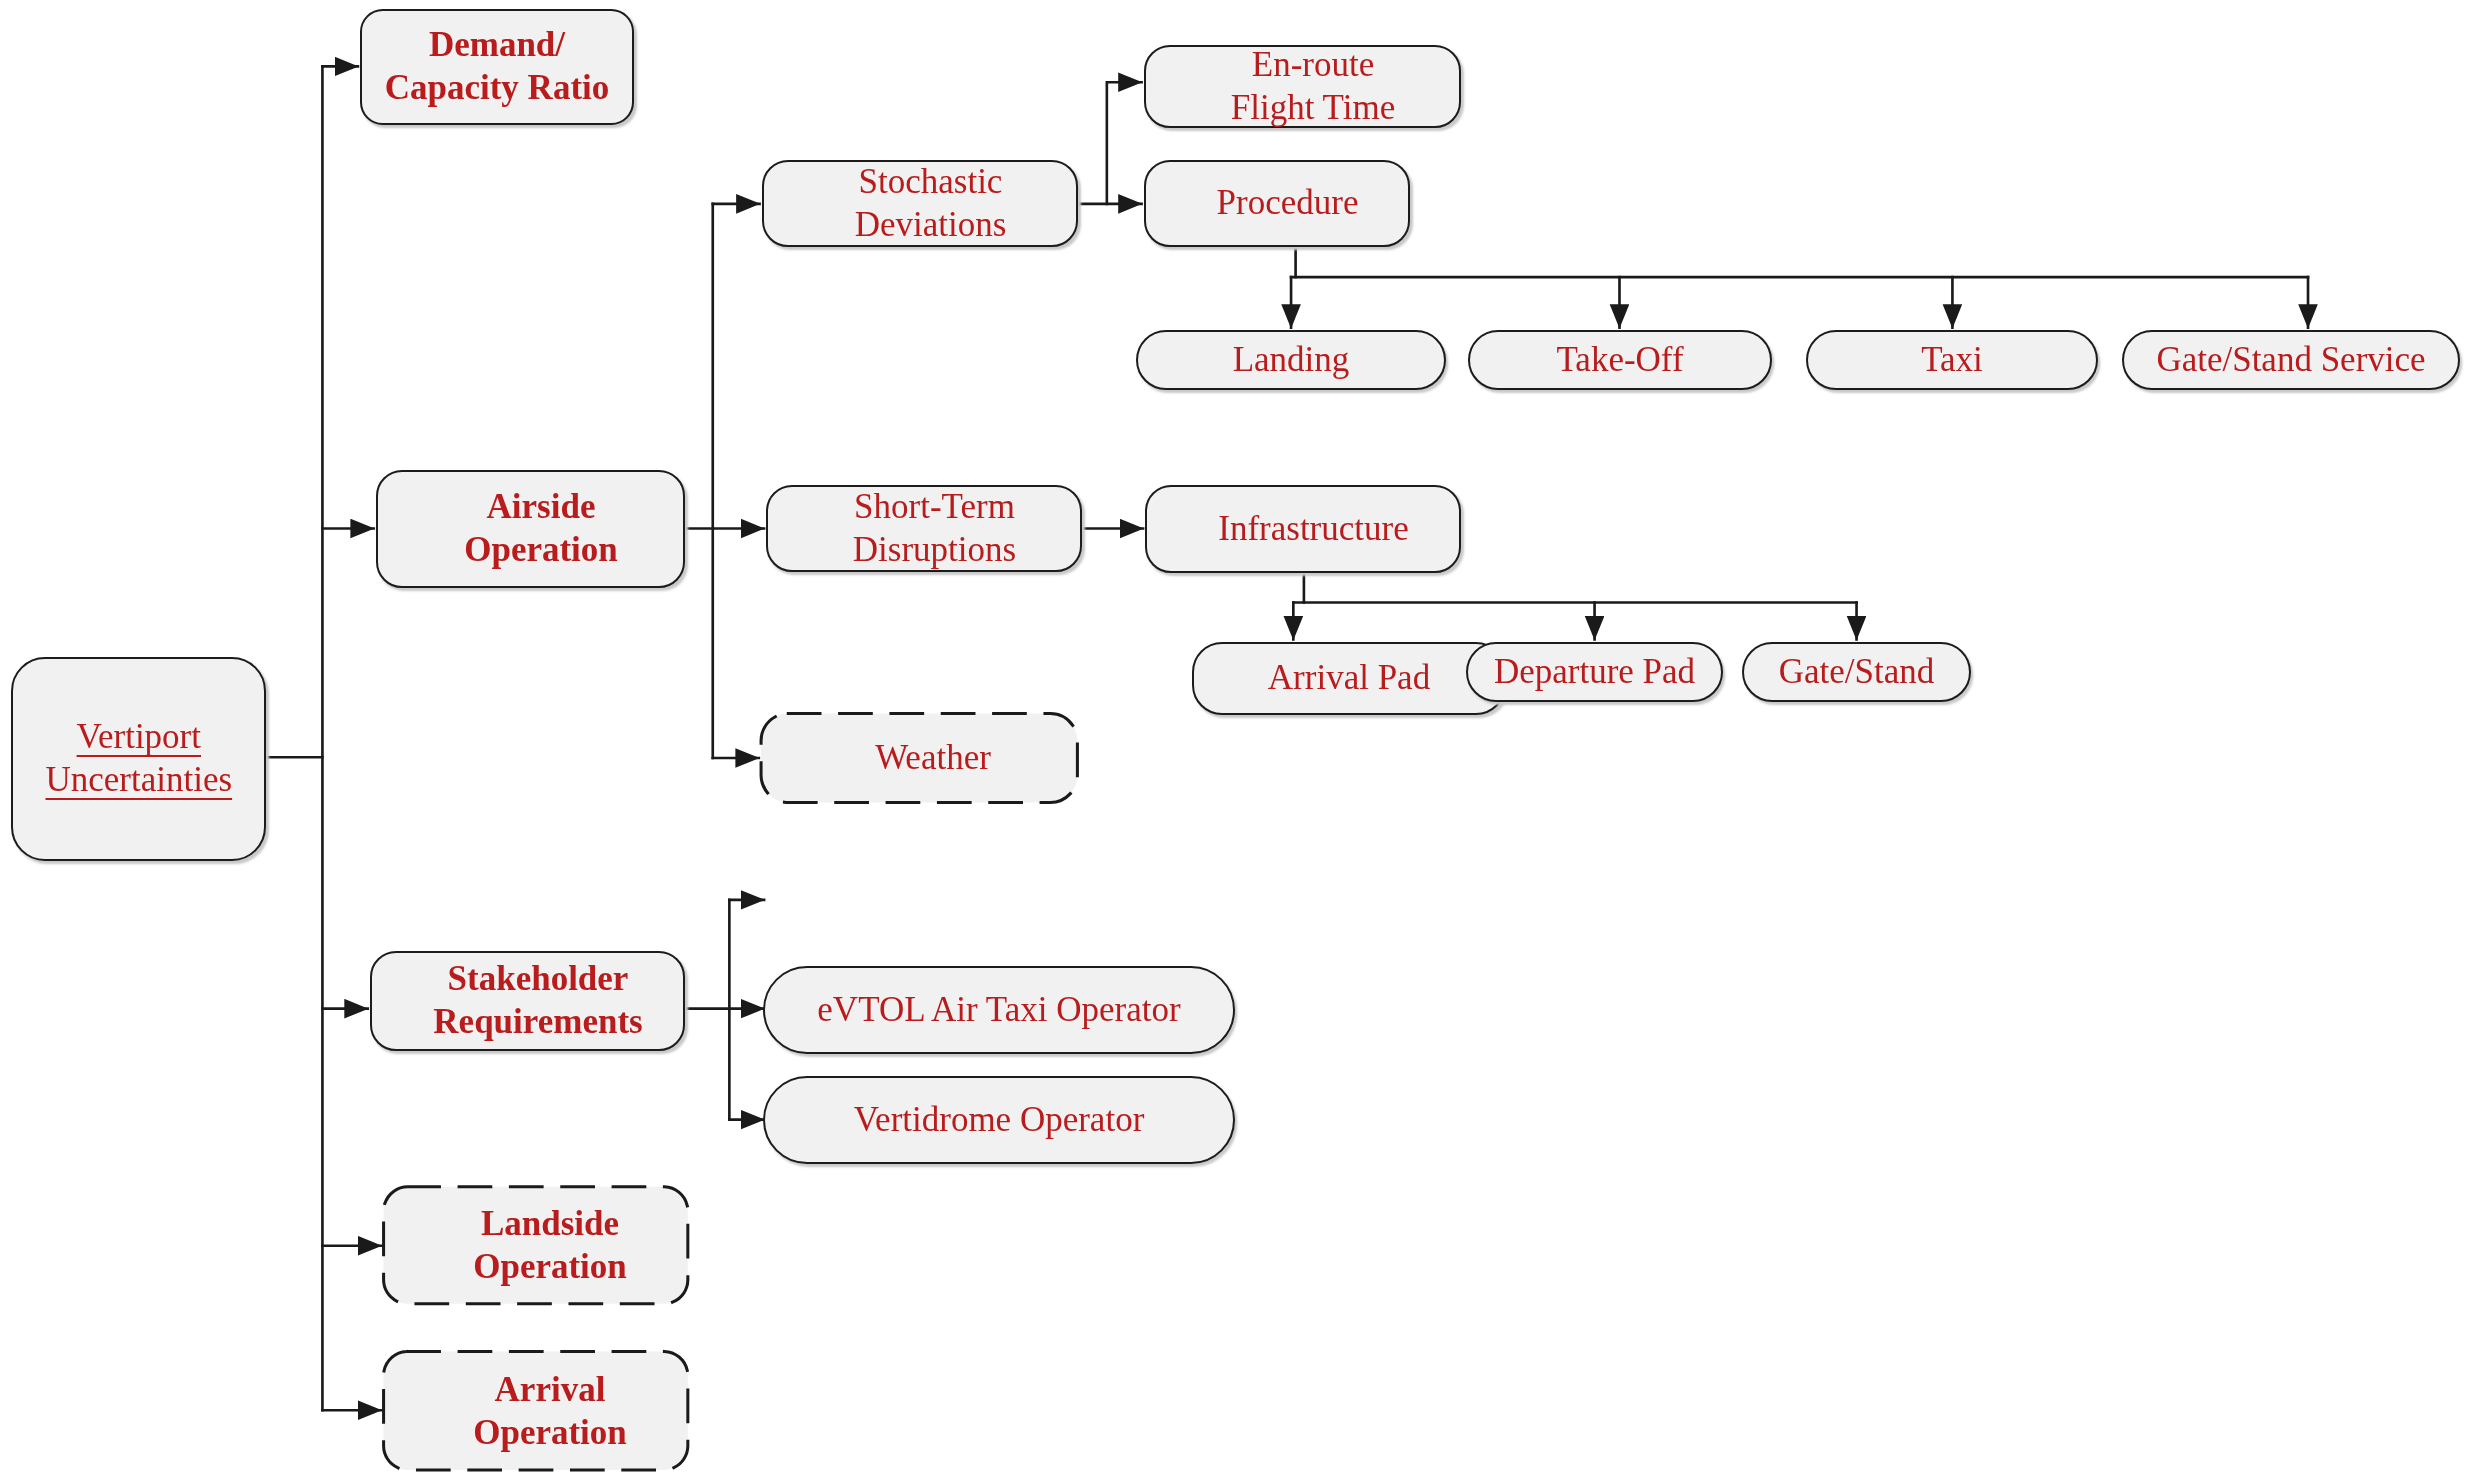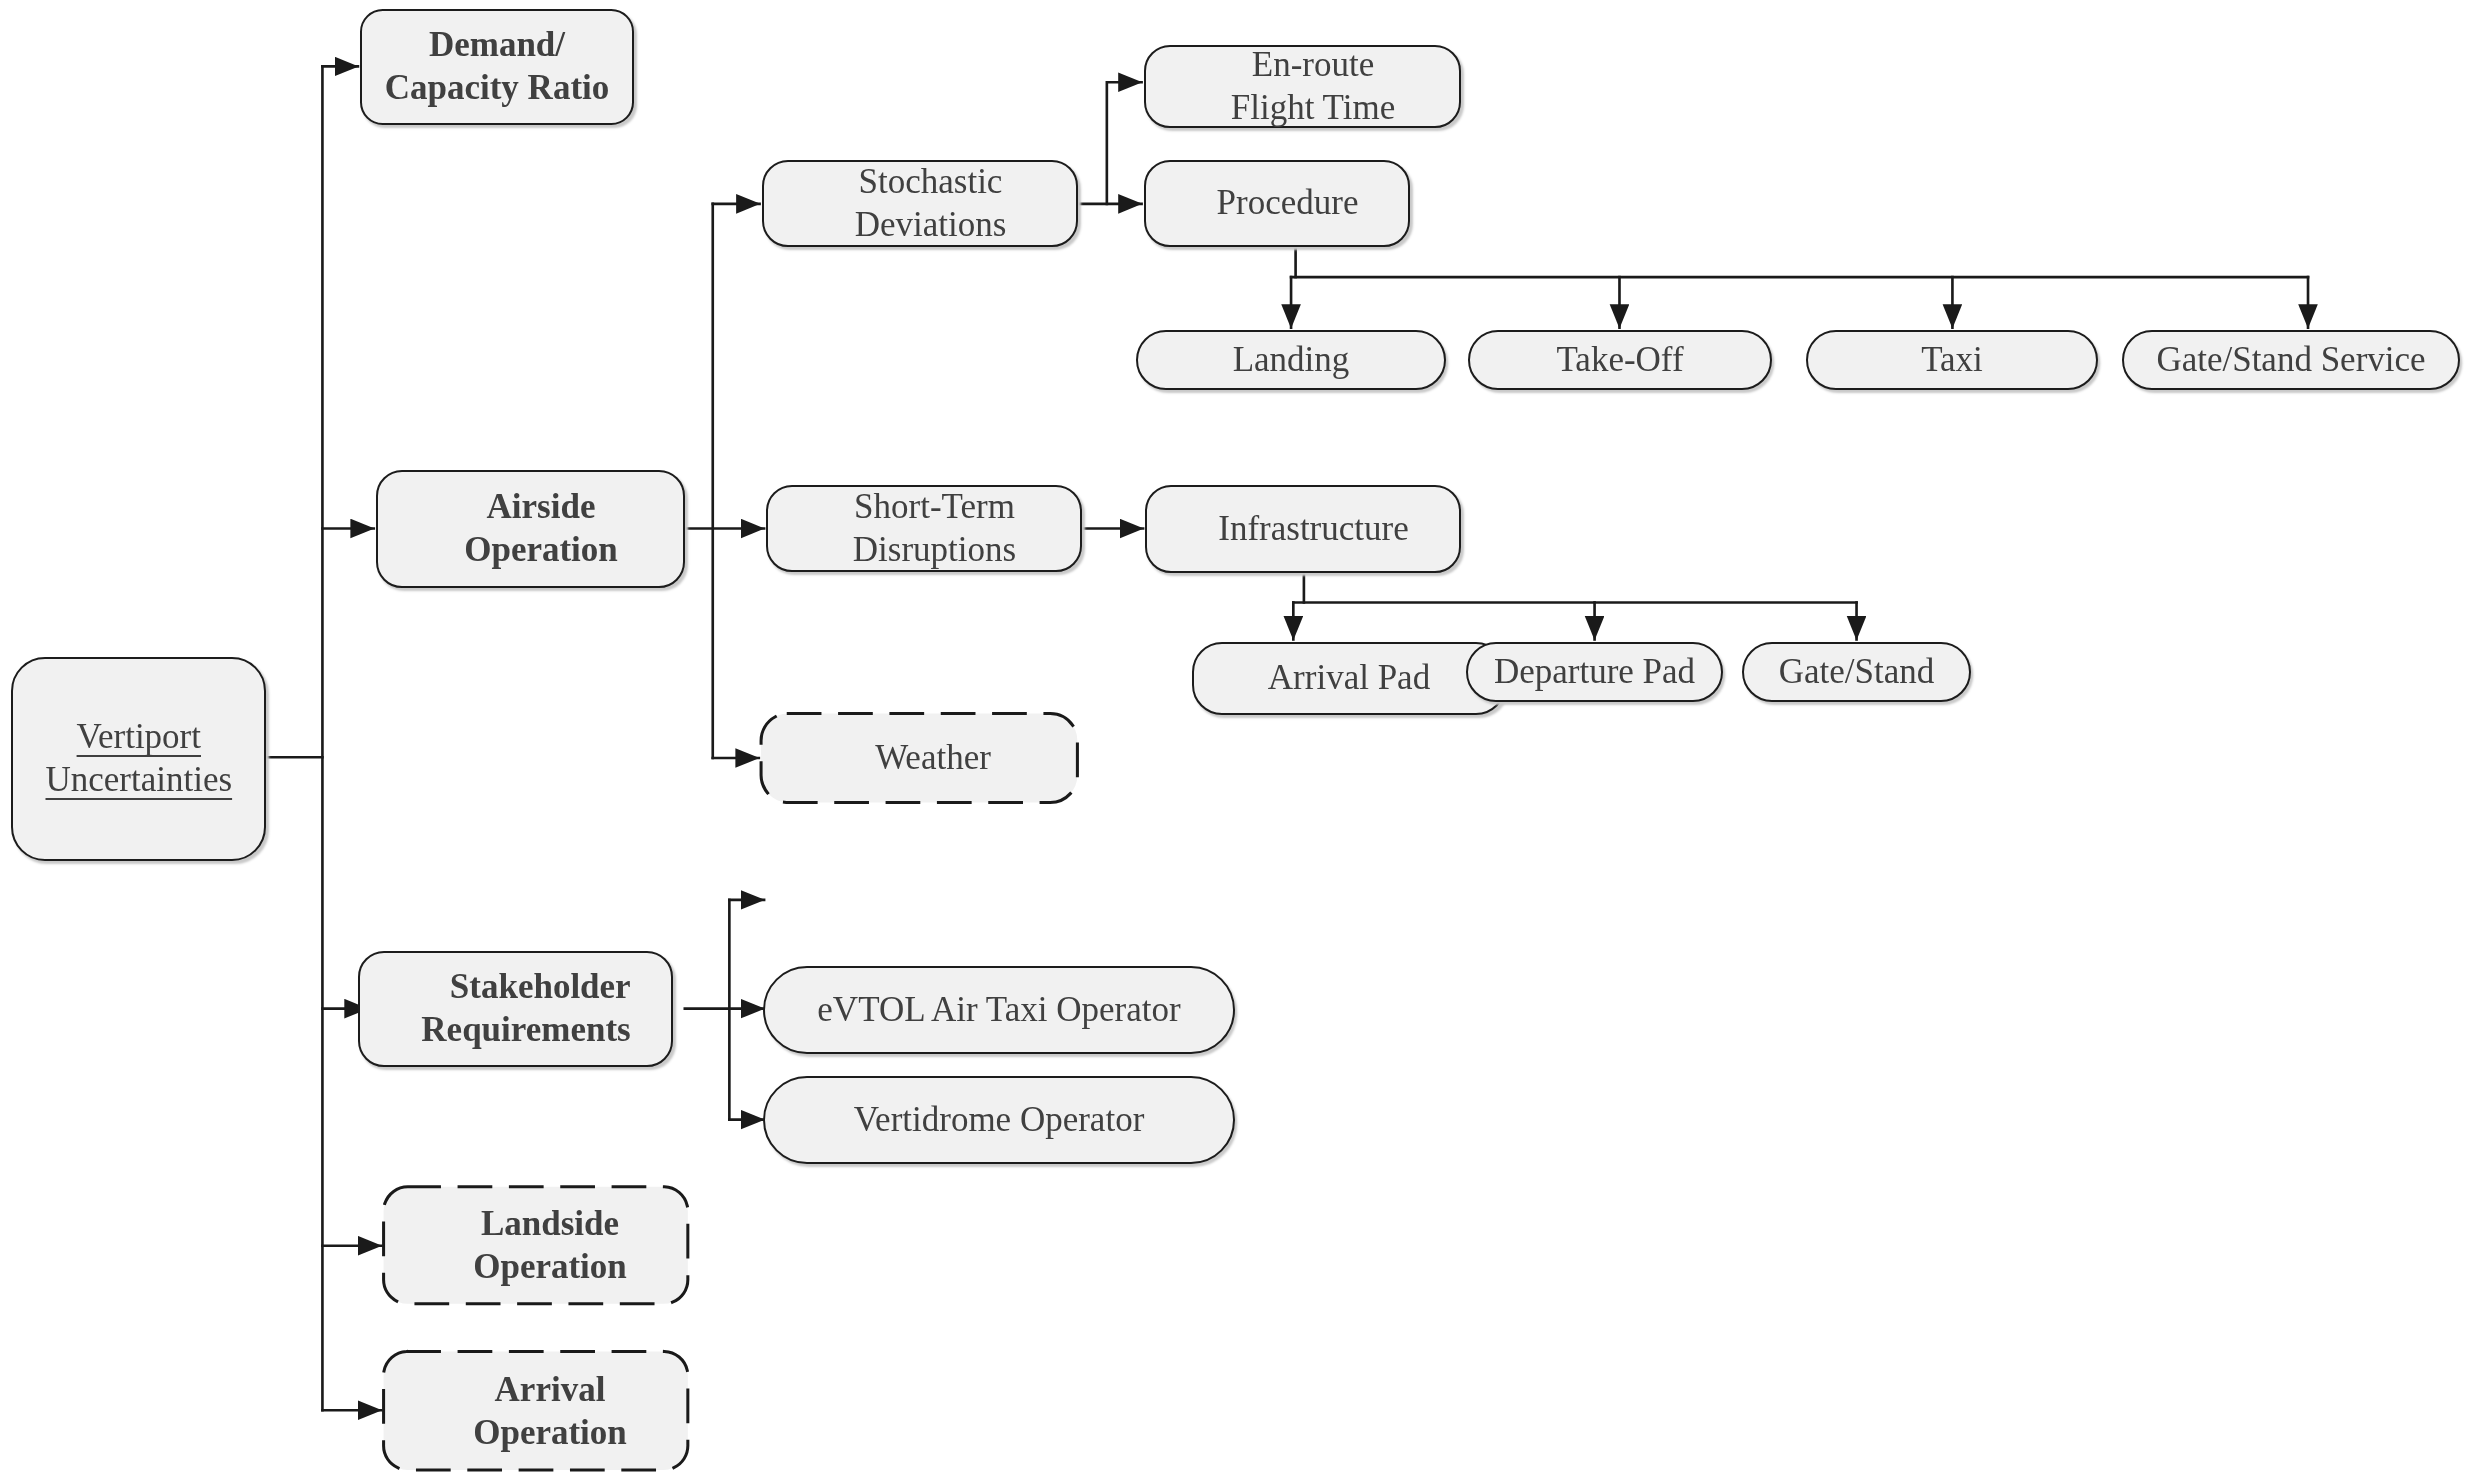--- a/index.html
+++ b/index.html
@@ -23,21 +23,21 @@
     box-sizing: border-box;
     background: #f1f1f1;
     border: 2.3px solid #1c1c1c;
     display: flex;
     align-items: center;
     justify-content: center;
     text-align: center;
     white-space: pre-line;
     font-size: 35px;
     line-height: 1.22;
-    color: #404040;
+    color: #b91c1c;
     box-shadow: 2.3px 3px 2.3px #c9c9c9;
   }
   .bold { font-weight: bold; }
   .underline {
     text-decoration: underline;
     text-underline-offset: 6.8px;
     text-decoration-thickness: 2.3px;
   }
   .r30 { border-radius: 22.7px; }
   .r34 { border-radius: 26px; padding-left: 21px; }
@@ -114,21 +114,21 @@
 
   <div class="node r45 underline" style="left:11.3px; top:657px; width:255px; height:204px;">Vertiport
 Uncertainties</div>
 
   <div class="node r30 bold" style="left:360px; top:9px; width:274px; height:116px;">Demand/
 Capacity Ratio</div>
 
   <div class="node r34 bold" style="left:376px; top:470px; width:309px; height:118px;">Airside
 Operation</div>
 
-  <div class="node r34 bold" style="left:358px; top:951px; width:315px; height:116px;text-align:right;">Stakeholder
+  <div class="node r34 bold" style="left:370px; top:951px; width:315px; height:100px;">Stakeholder
 Requirements</div>
 
   <div class="node r30 bold ghost" style="left:384px; top:1187px; width:304px; height:117px;">Landside
 Operation</div>
 
   <div class="node r30 bold ghost" style="left:384px; top:1352px; width:304px; height:119px;">Arrival
 Operation</div>
 
   <div class="node r34" style="left:762px; top:160px; width:316px; height:87px;">Stochastic
 Deviations</div>

